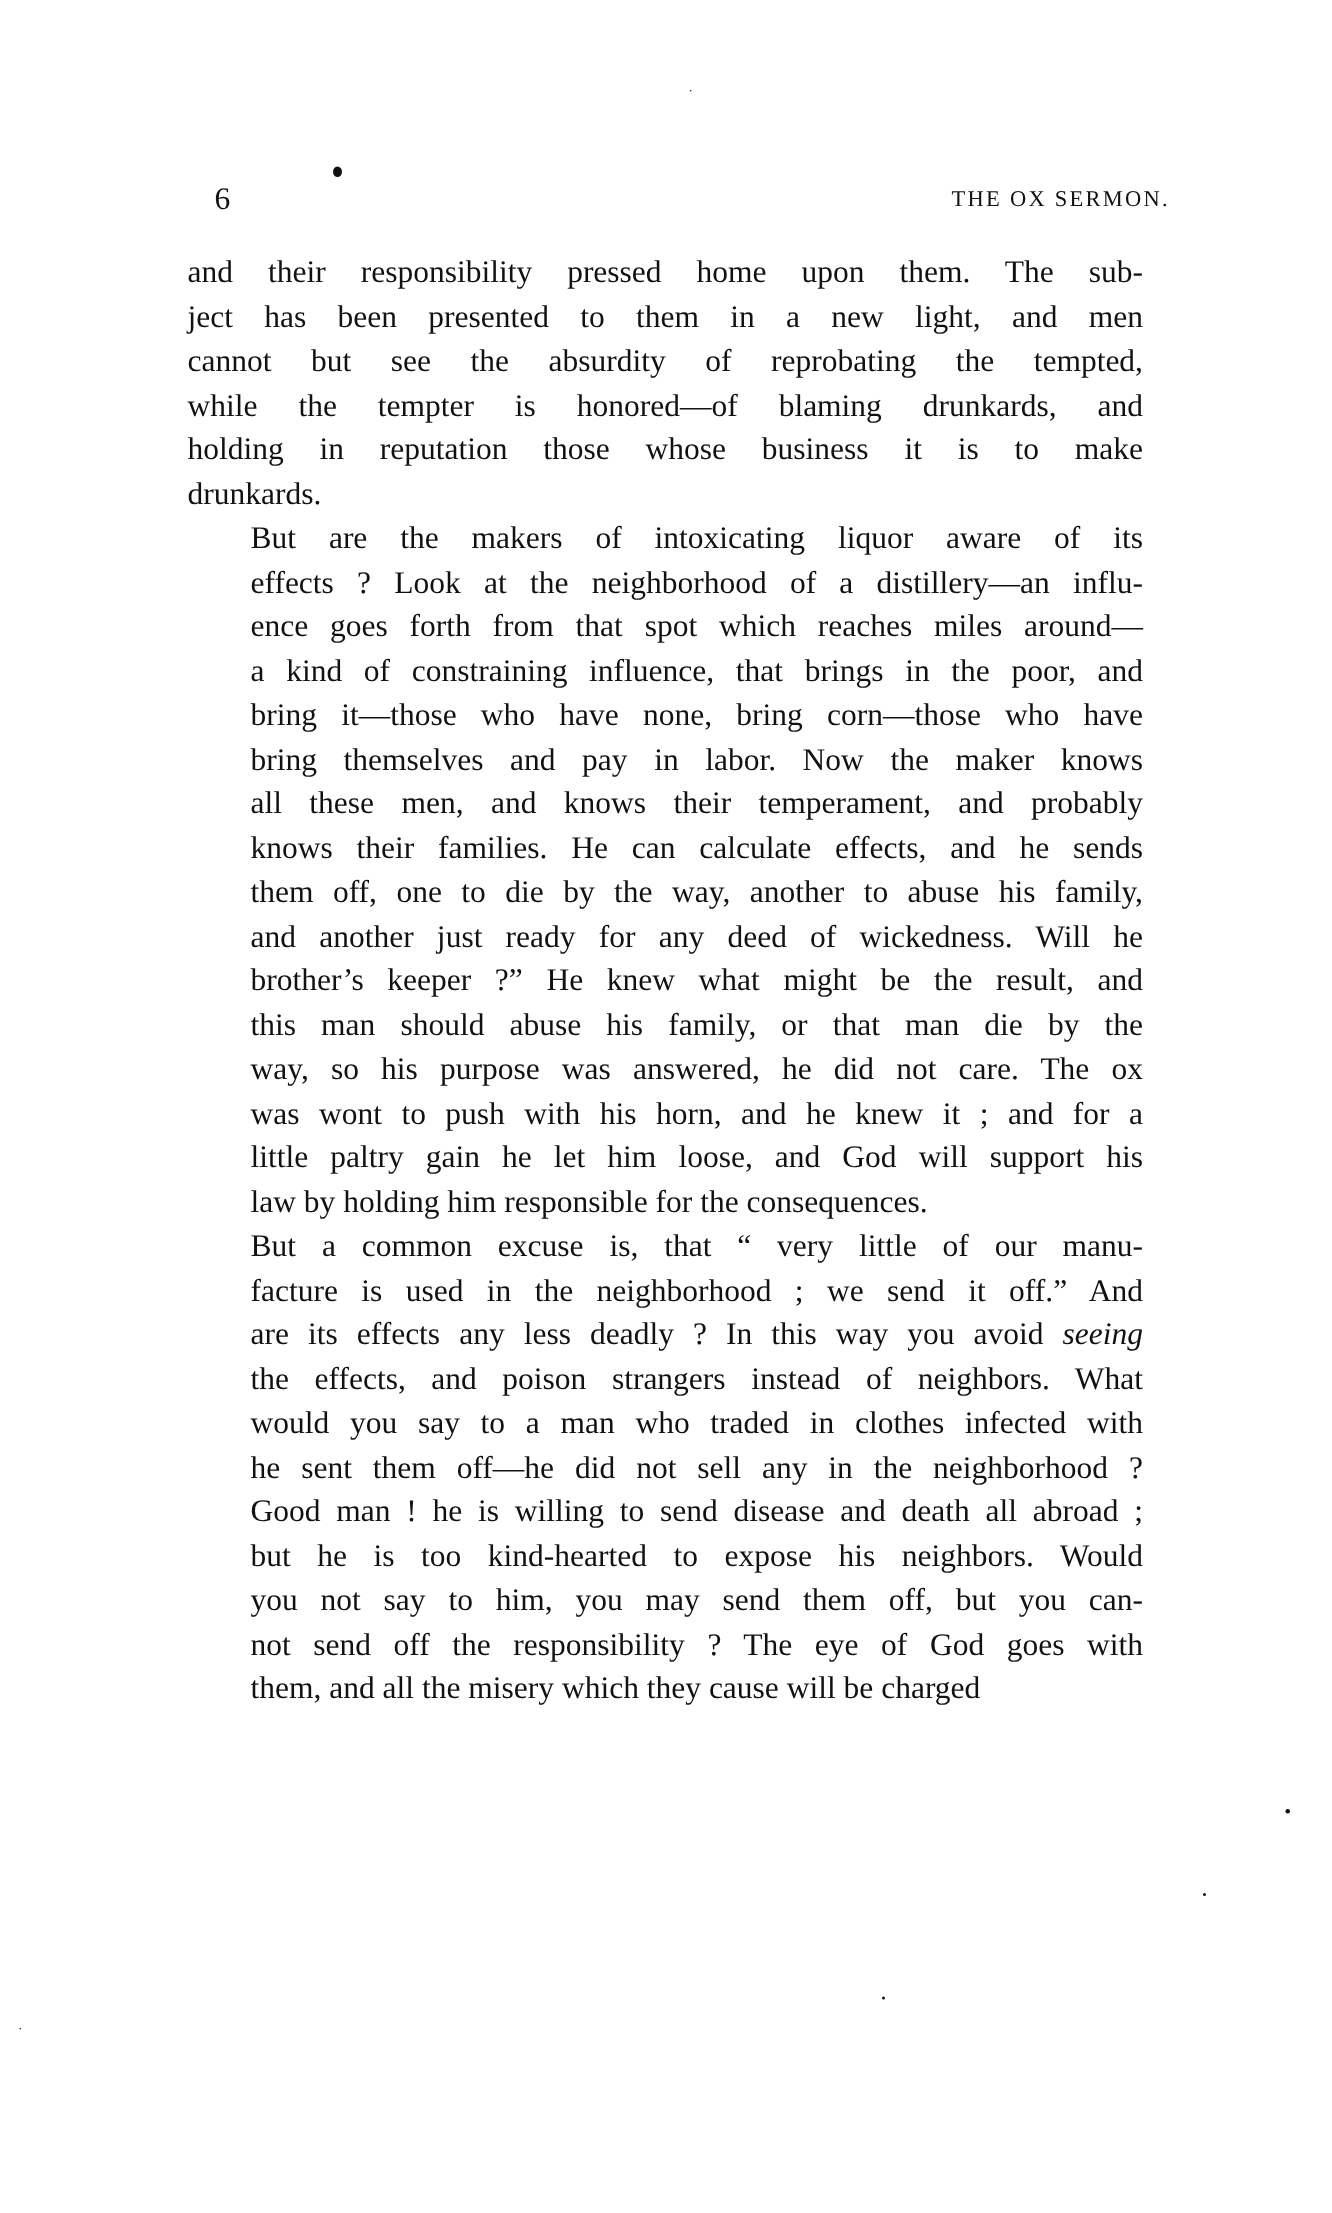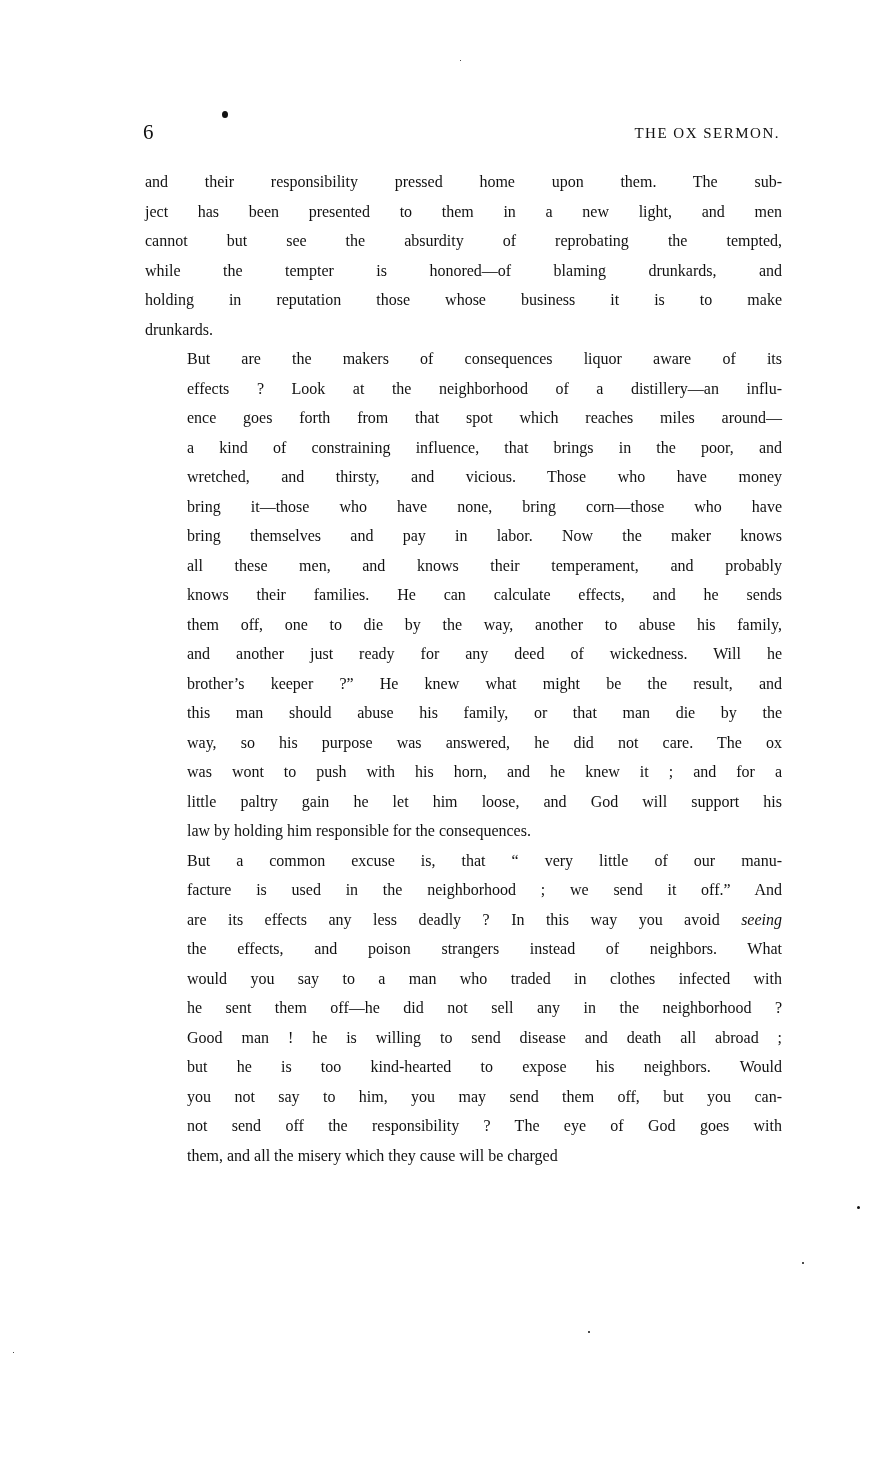--- a/index.html
+++ b/index.html
@@ -39,24 +39,24 @@
       left: 0;
       right: 0;
       top: 2px;
       text-align: right;
       font-size: 15px;
       letter-spacing: 1.5px;
       line-height: 22px;
     }
     .body-text {
       position: absolute;
-      left: 145px;
+      left: 125px;
       top: 167px;
       width: 637px;
-      font-size: 16px;
+      font-size: 21px;
       line-height: 29.5px;
       text-align: justify;
       hyphens: manual;
     }
     .body-text p {
       margin: 0;
     }
     .body-text p.indent {
       text-indent: 42px;
     }
@@ -90,25 +90,24 @@
   <div class="body-text">
     <p id="p0">
         <span class="ln">and their responsibility pressed home upon them.   The sub-</span>
         <span class="ln">ject has been presented to them in a new light, and men</span>
         <span class="ln">cannot but see the absurdity of reprobating the tempted,</span>
         <span class="ln">while the tempter is honored—of blaming drunkards, and</span>
         <span class="ln">holding in reputation those whose business it is to make</span>
         <span class="ln last">drunkards.</span>
       </p>
     <p class="indent" id="p1">
-        <span class="ln">But are the makers of consequences liquor aware of its</span>
+        <span class="ln">But are the makers of intoxicating liquor aware of its</span>
         <span class="ln">effects ?   Look at the neighborhood of a distillery—an influ-</span>
         <span class="ln">ence goes forth from that spot which reaches miles around—</span>
         <span class="ln">a kind of constraining influence, that brings in the poor, and</span>
-        <span class="ln">wretched, and thirsty, and vicious.   Those who have money</span>
         <span class="ln">bring it—those who have none, bring corn—those who have</span>
         <span class="ln">bring themselves and pay in labor.   Now the maker knows</span>
         <span class="ln">all these men, and knows their temperament, and probably</span>
         <span class="ln">knows their families.   He can calculate effects, and he sends</span>
         <span class="ln">them off, one to die by the way, another to abuse his family,</span>
         <span class="ln">and another just ready for any deed of wickedness.   Will he</span>
         <span class="ln">brother’s keeper ?”   He knew what might be the result, and</span>
         <span class="ln">this man should abuse his family, or that man die by the</span>
         <span class="ln">way, so his purpose was answered, he did not care.   The ox</span>
         <span class="ln">was wont to push with his horn, and he knew it ;  and for a</span>

